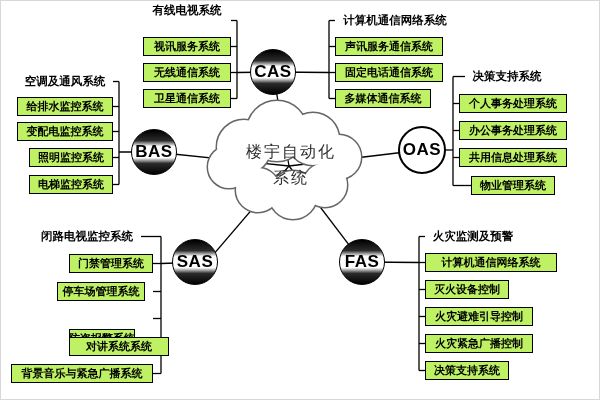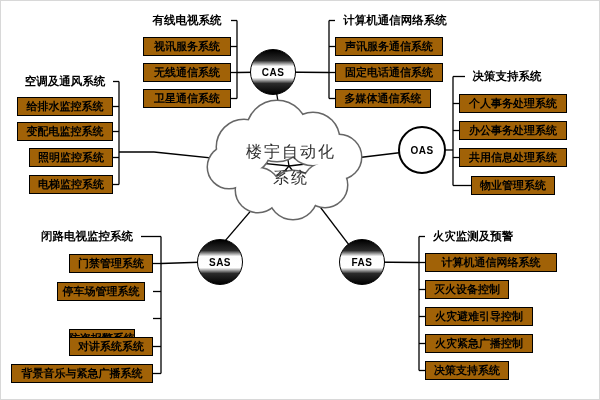--- a/index.html
+++ b/index.html
@@ -4,31 +4,31 @@
 <style>
   html,body{margin:0;padding:0;background:#fff;}
   .stage{
     position:relative;width:600px;height:400px;background:#fff;
     border:1px solid #d8d8d8;box-sizing:border-box;overflow:hidden;
     font-family:"Liberation Sans","DejaVu Sans",sans-serif;
   }
   .wires{position:absolute;left:0;top:0;width:600px;height:400px;}
   .nb{
     position:absolute;box-sizing:border-box;height:19px;
-    border:1px solid #000;background:#a16207;color:#000;
+    border:1px solid #000;background:#bef264;color:#000;
     display:flex;align-items:center;justify-content:center;
     font-size:11px;font-weight:bold;white-space:nowrap;line-height:1;
   }
   .hd{border:none;background:transparent;font-size:11.5px;}
   .sphere{
     position:absolute;width:46px;height:46px;border-radius:50%;
     background:linear-gradient(180deg,#000 0%,#2b2b2b 24%,#fdfdfd 37%,#ffffff 63%,#2b2b2b 76%,#000 100%);
     border:1px solid #000;box-sizing:border-box;
     display:flex;align-items:center;justify-content:center;
-    font-size:10px;font-weight:bold;color:#000;letter-spacing:.5px;
+    font-size:17px;font-weight:bold;color:#000;letter-spacing:.5px;
   }
   .sphere.plain{background:#fff;border:2px solid #000;width:48px;height:48px;}
   .cloud-text{
     position:absolute;left:210px;top:138px;width:160px;text-align:center;
     font-size:16px;line-height:26px;color:#2f2f2f;letter-spacing:2px;
   }
 </style>
 </head>
 <body>
 
@@ -113,25 +113,26 @@
         <circle cx="228" cy="166" r="21"></circle>
     </g>
   </svg>
 
   <div class="cloud-text">
     <div>楼宇自动化</div>
     <div>系统</div>
   </div>
 
   <div class="sphere" style="left:249px;top:48px">CAS</div>
+  <div class="sphere" style="left:130px;top:128px">BAS</div>
   <div class="sphere plain" style="left:397px;top:125px">OAS</div>
-  <div class="sphere" style="left:196px;top:238px">SAS</div>
+  <div class="sphere" style="left:171px;top:238px">SAS</div>
   <div class="sphere" style="left:338px;top:238px">FAS</div>
 
-  <div class="nb hd" style="left:142px;top:10px;width:88px">有线电视系统</div>
+  <div class="nb hd" style="left:142px;top:0;width:88px">有线电视系统</div>
   <div class="nb" style="left:142px;top:36px;width:88px">视讯服务系统</div>
   <div class="nb" style="left:142px;top:62px;width:88px">无线通信系统</div>
   <div class="nb" style="left:142px;top:88px;width:88px">卫星通信系统</div>
 
   <div class="nb hd" style="left:334px;top:10px;width:120px">计算机通信网络系统</div>
   <div class="nb" style="left:334px;top:36px;width:108px">声讯服务通信系统</div>
   <div class="nb" style="left:334px;top:62px;width:108px">固定电话通信系统</div>
   <div class="nb" style="left:334px;top:88px;width:96px">多媒体通信系统</div>
 
   <div class="nb hd" style="left:16px;top:71px;width:96px">空调及通风系统</div>
@@ -143,21 +144,21 @@
   <div class="nb hd" style="left:464px;top:66px;width:84px">决策支持系统</div>
   <div class="nb" style="left:458px;top:93px;width:108px">个人事务处理系统</div>
   <div class="nb" style="left:458px;top:120px;width:108px">办公事务处理系统</div>
   <div class="nb" style="left:458px;top:147px;width:108px">共用信息处理系统</div>
   <div class="nb" style="left:470px;top:175px;width:84px">物业管理系统</div>
 
   <div class="nb hd" style="left:32px;top:226px;width:108px">闭路电视监控系统</div>
   <div class="nb" style="left:68px;top:253px;width:84px">门禁管理系统</div>
   <div class="nb" style="left:56px;top:281px;width:88px">停车场管理系统</div>
   <div class="nb" style="left:68px;top:328px;width:66px">防盗报警系统</div>
-  <div class="nb" style="left:68px;top:336px;width:84px">对讲系统系统</div>
+  <div class="nb" style="left:68px;top:336px;width:100px">对讲系统系统</div>
   <div class="nb" style="left:10px;top:363px;width:142px">背景音乐与紧急广播系统</div>
 
   <div class="nb hd" style="left:424px;top:226px;width:96px">火灾监测及预警</div>
   <div class="nb" style="left:424px;top:252px;width:132px">计算机通信网络系统</div>
   <div class="nb" style="left:424px;top:279px;width:84px">灭火设备控制</div>
   <div class="nb" style="left:424px;top:306px;width:108px">火灾避难引导控制</div>
   <div class="nb" style="left:424px;top:333px;width:108px">火灾紧急广播控制</div>
   <div class="nb" style="left:424px;top:360px;width:84px">决策支持系统</div>
 
 </div>

